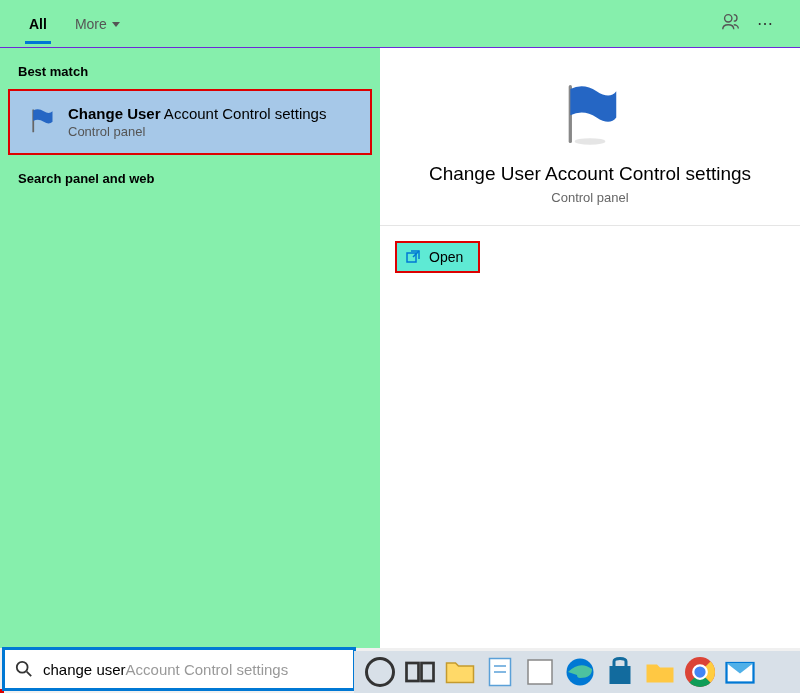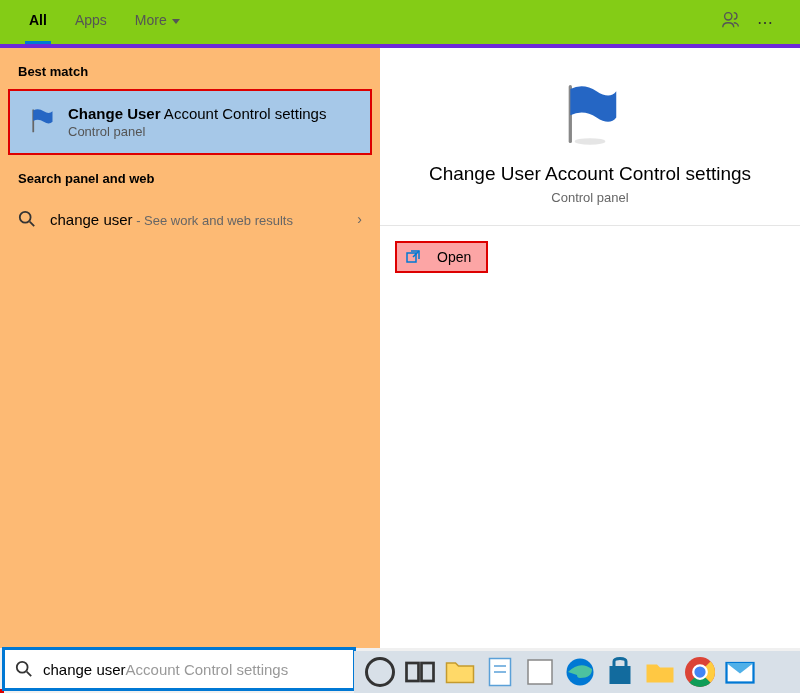--- a/index.html
+++ b/index.html
@@ -1,28 +1,28 @@
 <!DOCTYPE html>
 <html><head>
   <meta charset="utf-8">
   <style>
     * { margin: 0; padding: 0; box-sizing: border-box; font-family: 'Segoe UI', sans-serif; }
     body { width: 800px; height: 693px; background: #f0f0f0; overflow: hidden; position: relative; }
     
-    .tabs { background: #84cc16; display: flex; padding: 0 15px; height: 48px; border-bottom: 4px solid #6d28d9; }
+    .tabs { background: #86efac; display: flex; align-items: center; padding: 0 15px; height: 48px; border-bottom: 1px solid #6d28d9; }
     .tab { padding: 12px 14px; font-size: 14px; color: #555; cursor: pointer; position: relative; }
     .tab.active { color: #000; font-weight: 600; }
     .tab.active::after { content: ''; position: absolute; bottom: 0; left: 10px; right: 10px; height: 3px; background: #0078d4; }
     .tab .chev { display: inline-block; width: 0; height: 0; border-left: 4px solid transparent; border-right: 4px solid transparent; border-top: 5px solid #555; margin-left: 5px; vertical-align: middle; }
     .tabs-right { margin-left: auto; display: flex; gap: 15px; align-items: center; padding-right: 10px; }
     .reward-icon svg { width: 22px; height: 22px; }
     .dots { font-size: 16px; color: #333; letter-spacing: 2px; cursor: pointer; }
     
     .main { display: flex; height: 600px; }
-    .left { width: 380px; background: #fdba74; }
+    .left { width: 380px; background: #86efac; }
     .right { flex: 1; background: #fff; position: relative; }
     
     .section-label { font-size: 13px; font-weight: 600; padding: 16px 18px 10px; }
     
     .result { display: flex; align-items: center; padding: 14px 18px; background: #a6c8e8; border: 2px solid #d00; margin: 0 8px; cursor: pointer; }
     .result-icon { width: 28px; margin-right: 12px; }
     .result-text .title { font-size: 15px; color: #000; }
     .result-text .title .bold { font-weight: 700; }
     .result-text .sub { font-size: 13px; color: #555; margin-top: 2px; }
     
@@ -30,38 +30,37 @@
     .web-row .search-icon { width: 18px; height: 18px; margin-right: 14px; }
     .web-row .label { font-size: 15px; }
     .web-row .label .suffix { color: #666; font-size: 13px; }
     .web-row .chev-r { margin-left: auto; font-size: 14px; color: #666; }
     
     .detail { text-align: center; padding: 30px 20px 20px; border-bottom: 1px solid #e5e5e5; }
     .detail-icon { width: 70px; height: 70px; margin: 0 auto 15px; }
     .detail-title { font-size: 19px; color: #000; margin-bottom: 5px; }
     .detail-sub { font-size: 13px; color: #666; }
     
-    .open-btn { display: inline-flex; align-items: center; gap: 16px; margin: 15px 0 0 15px; padding: 6px 15px 6px 8px; border: 2px solid #d00; font-size: 14px; cursor: pointer; background: #fca5a5; }
+    .open-btn { display: inline-flex; align-items: center; gap: 8px; margin: 15px 0 0 15px; padding: 6px 15px 6px 8px; border: 2px solid #d00; font-size: 14px; cursor: pointer; background: #5eead4; }
     .open-btn svg { width: 16px; height: 16px; }
     
     .search-bar { position: absolute; bottom: 0; left: 0; width: 354px; height: 44px; background: #fff; border: 3px solid #0078d4; display: flex; align-items: center; padding: 0 10px; }
     .search-bar .search-icon { width: 18px; height: 18px; margin-right: 10px; }
     .search-bar .typed { font-size: 15px; color: #000; }
     .search-bar .suggest { font-size: 15px; color: #999; }
     .search-bar-wrap { border: 2px solid #d00; position: absolute; bottom: 0; left: 0; padding: 0; }
     
     .taskbar { position: absolute; bottom: 0; left: 354px; right: 0; height: 42px; background: #d8e0e8; display: flex; align-items: center; padding: 0 8px; gap: 4px; }
     .taskbar-item { width: 36px; height: 36px; display: flex; align-items: center; justify-content: center; cursor: pointer; border-radius: 2px; }
   </style>
 </head>
 <body>
 
 <div class="tabs">
   <div class="tab active">All</div>
-  <div class="tab">Apps</div>
   <div class="tab"><span>More</span><span class="chev"></span></div>
   <div class="tabs-right">
     <span class="reward-icon">
       <svg viewBox="0 0 24 24" fill="none" stroke="#555" stroke-width="1.5">
           <circle cx="9" cy="8" r="4"></circle>
           <path d="M15 11c2 0 3.5-1.5 3.5-3.5S17 4 15 4"></path>
           <path d="M3 20c0-3 2.5-5 6-5s6 2 6 5"></path>
           <path d="M15 15c2.5 0 5 1.5 5 4"></path>
         </svg>
     </span>
@@ -78,30 +77,20 @@
             <path d="M6 4 L6 30" stroke="#666" stroke-width="2"></path>
             <path d="M6 5 Q12 2 18 6 Q24 10 28 6 L28 18 Q24 22 18 18 Q12 14 6 17 Z" fill="#2566c4"></path>
           </svg>
       </div>
       <div class="result-text">
         <div class="title"><span class="bold">Change User</span><span> Account Control settings</span></div>
         <div class="sub">Control panel</div>
       </div>
     </div>
     <div class="section-label">Search panel and web</div>
-    <div class="web-row">
-      <span class="search-icon">
-        <svg viewBox="0 0 20 20" fill="none" stroke="#333" stroke-width="2">
-            <circle cx="8" cy="8" r="6"></circle>
-            <line x1="13" y1="13" x2="18" y2="18"></line>
-          </svg>
-      </span>
-      <span class="label"><span>change user</span><span class="suffix"> - See work and web results</span></span>
-      <span class="chev-r">›</span>
-    </div>
   </div>
 
   <div class="right">
     <div class="detail">
       <div class="detail-icon">
         <svg viewBox="0 0 64 64">
             <path d="M14 8 L14 58" stroke="#888" stroke-width="3" stroke-linecap="round"></path>
             <path d="M14 10 Q26 4 38 12 Q50 20 56 12 L56 36 Q50 44 38 36 Q26 28 14 34 Z" fill="#2566c4"></path>
             <ellipse cx="32" cy="58" rx="14" ry="3" fill="#ccc" opacity="0.5"></ellipse>
           </svg>

